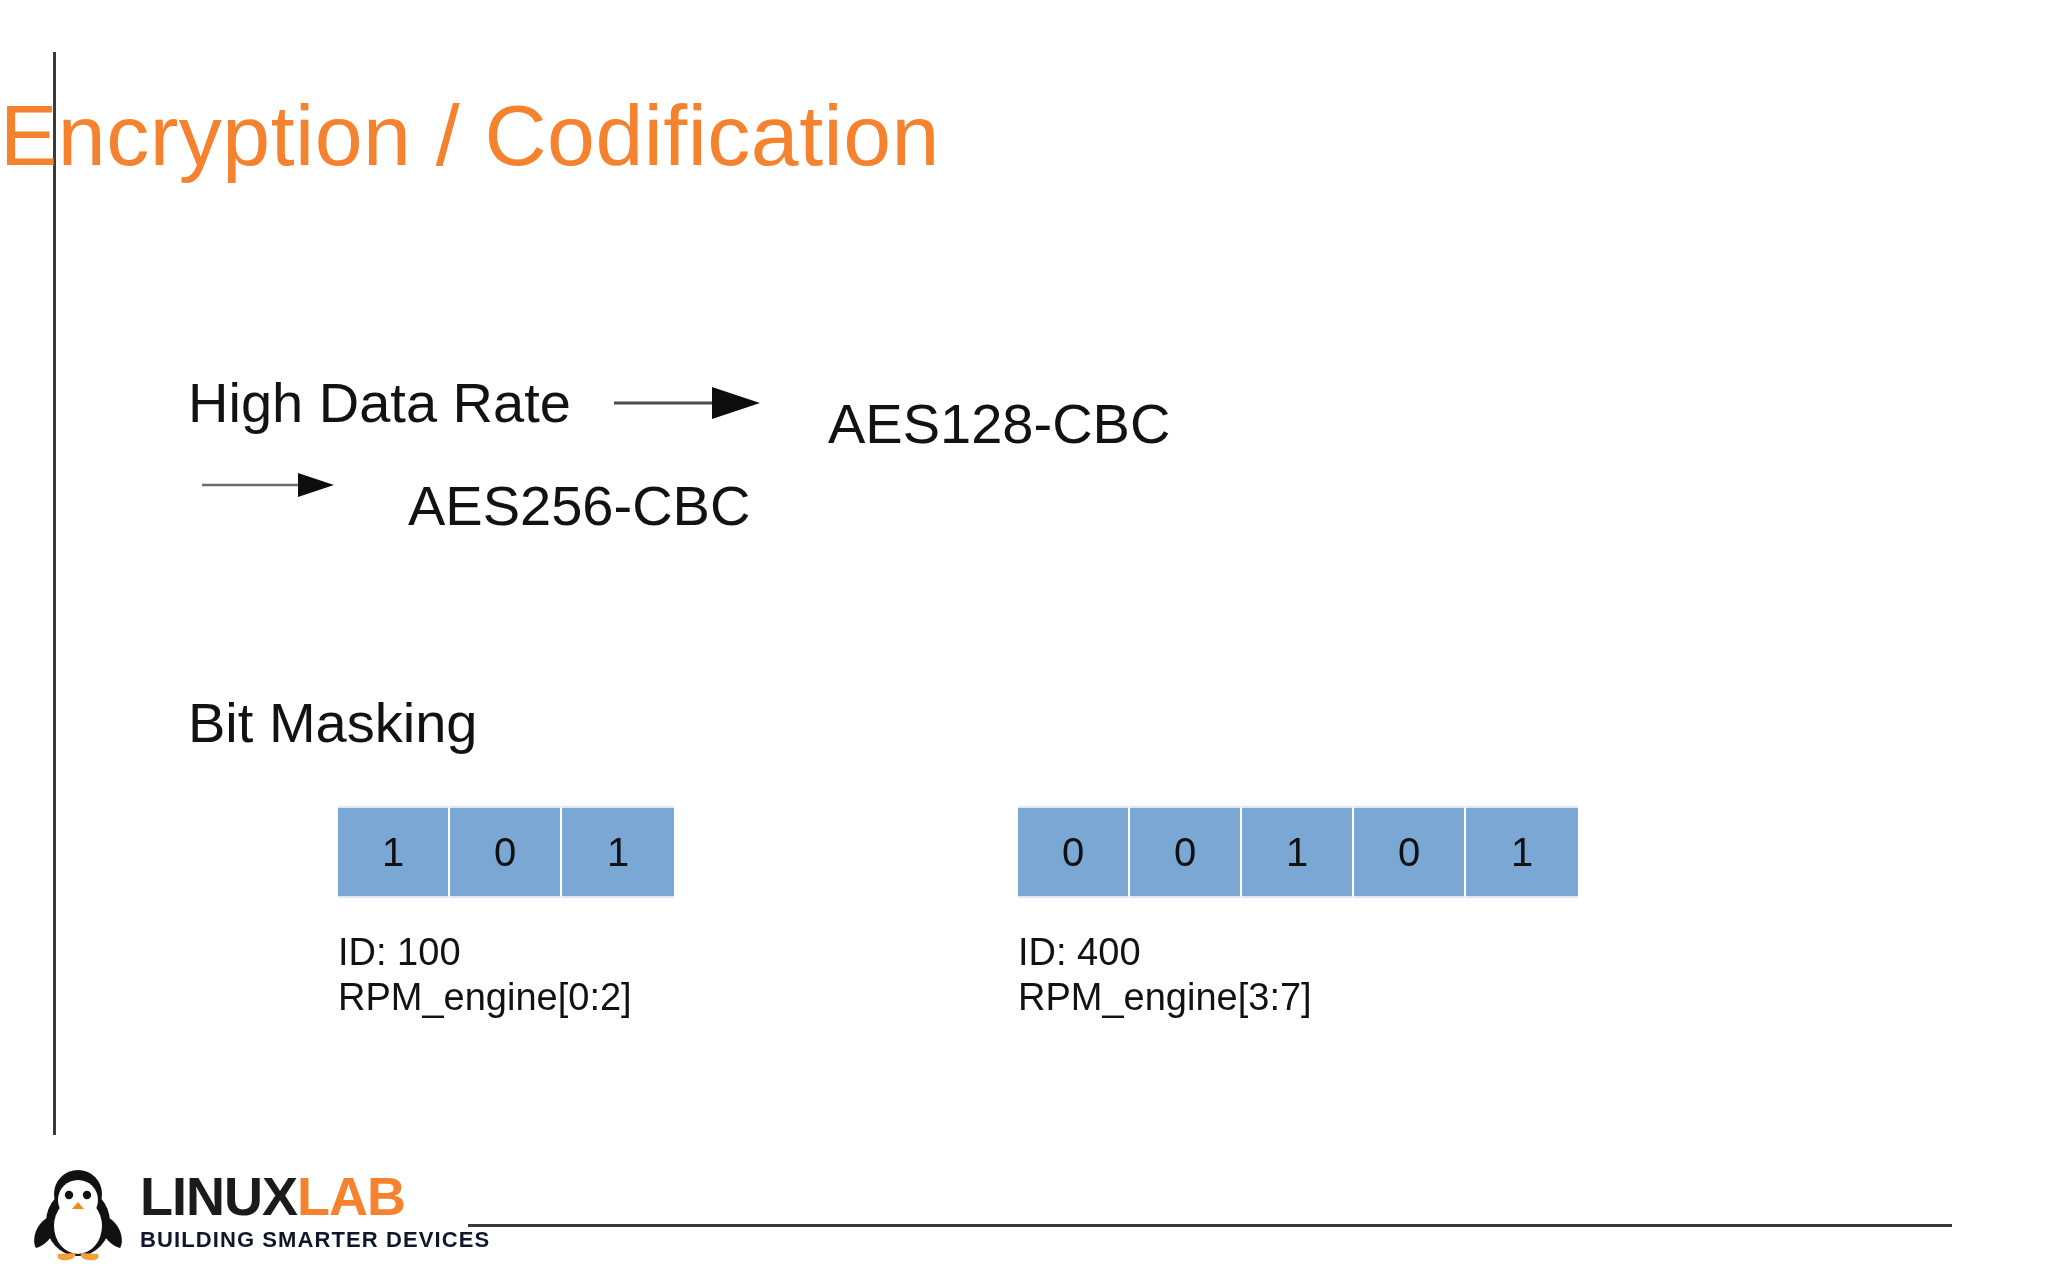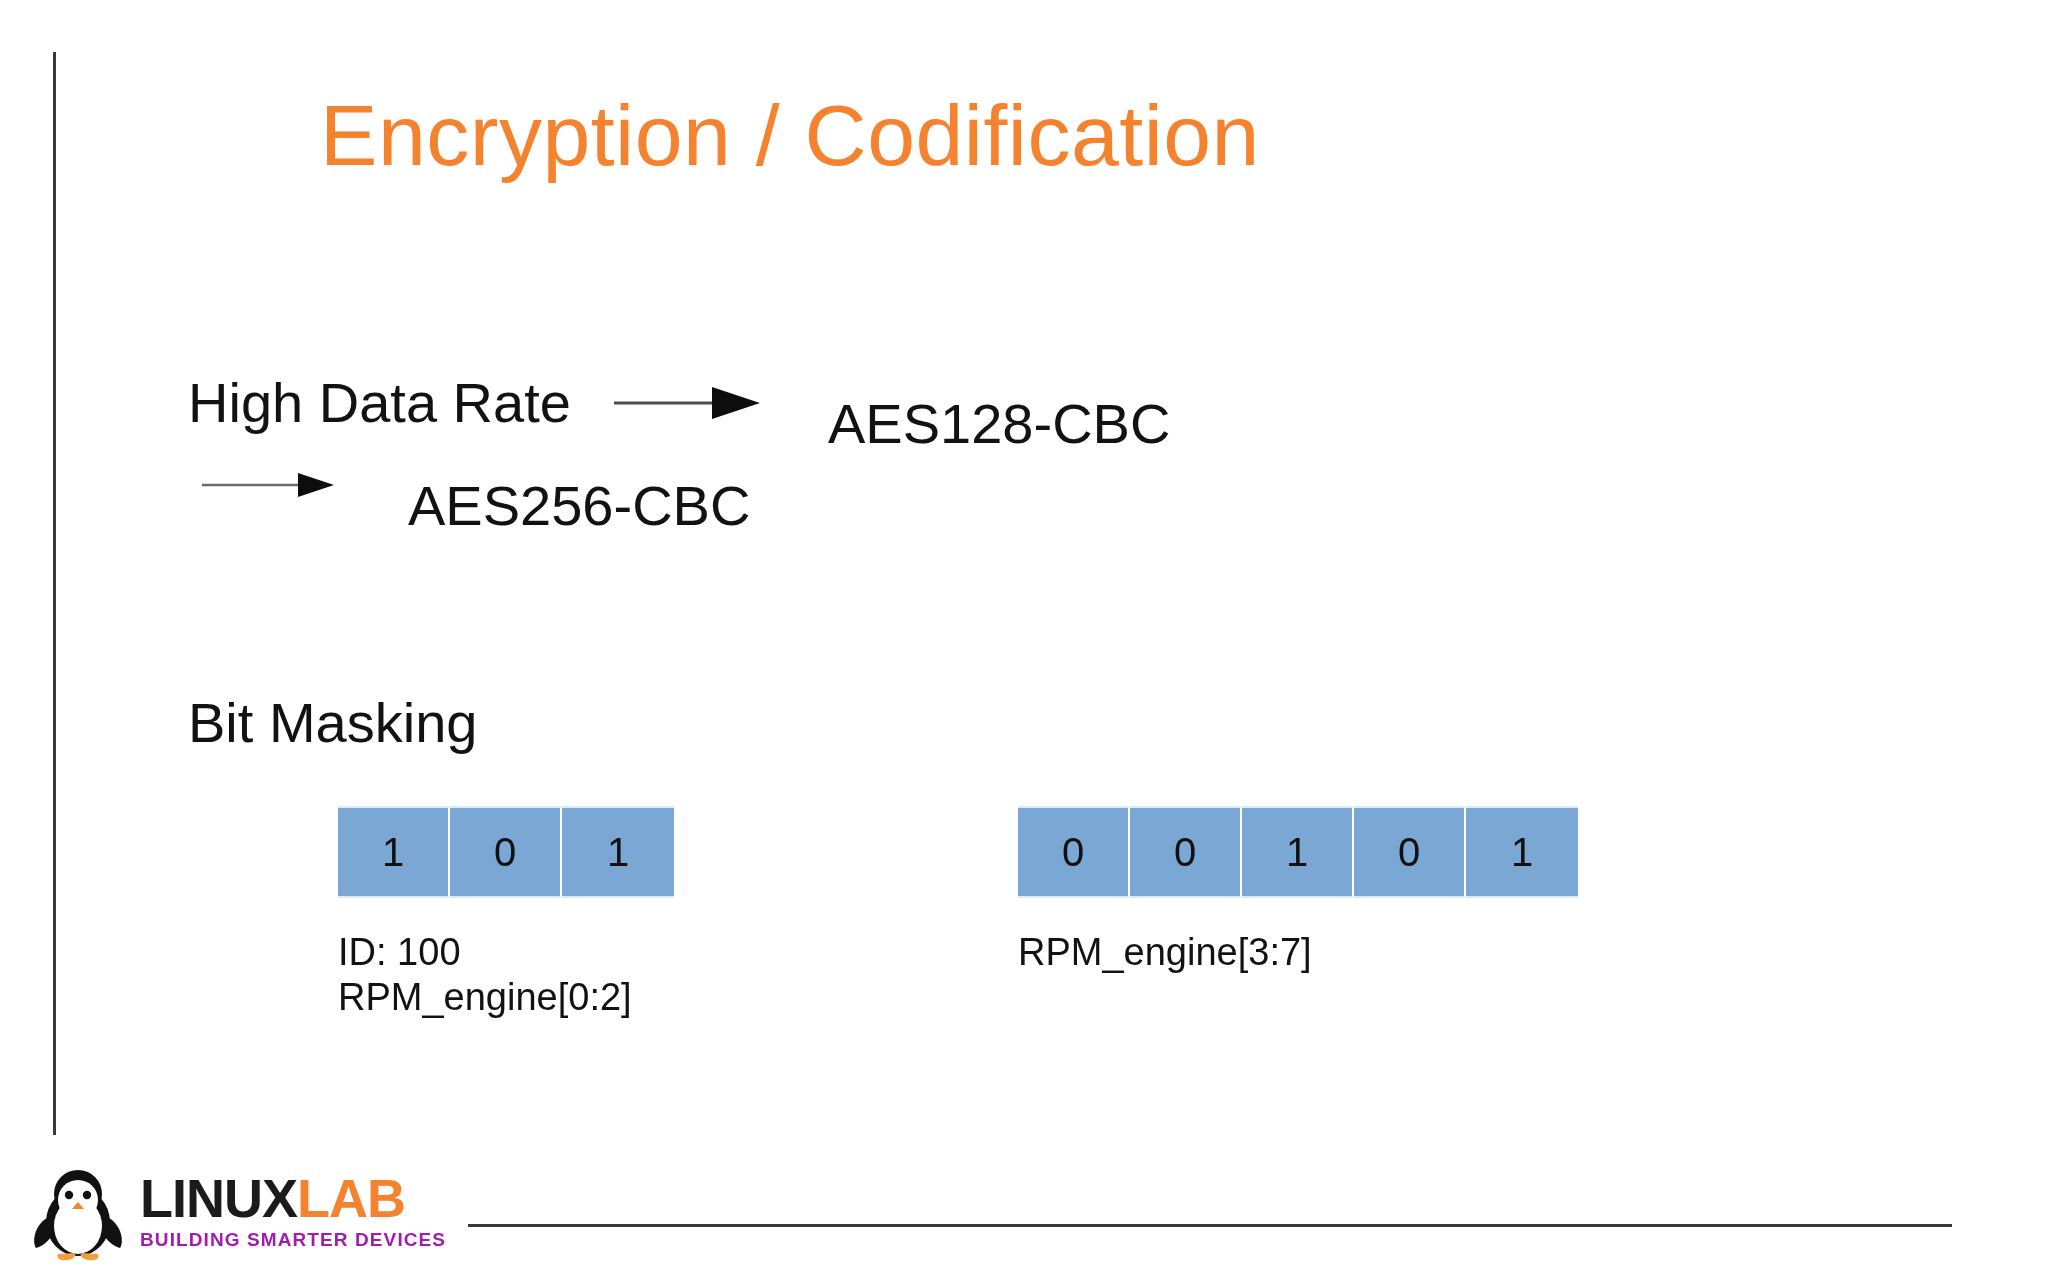--- a/index.html
+++ b/index.html
@@ -35,21 +35,20 @@
     height: 3px;
     background: #3a3a3a;
   }
 
   
   .title {
     position: absolute;
     left: 0;
     top: 86px;
     width: 1580px;
-    text-align: center;
     color: #f5822e;
     font-size: 86px;
     font-weight: 400;
     letter-spacing: 0.5px;
     white-space: nowrap;
     font-family: "Liberation Sans", sans-serif;
   }
 
   
   .map-rows {
@@ -153,23 +152,23 @@
   .logo-word {
     font-size: 54px;
     font-weight: bold;
     letter-spacing: -1px;
     line-height: 0.96;
     font-family: "Liberation Sans", sans-serif;
   }
   .logo-word .lw-linux { color: #1b1b1b; }
   .logo-word .lw-lab { color: #f5822e; }
   .logo-tagline {
-    font-size: 19px;
+    font-size: 22px;
     font-weight: bold;
-    color: #a21caf;
+    color: #0f172a;
     letter-spacing: 1.1px;
     margin-top: 4px;
     font-family: "Liberation Sans", sans-serif;
   }
 </style>
 </head>
 <body>
 
 <div class="slide">
 
@@ -218,20 +217,21 @@
 
   <div class="bit-group g1">
     <div class="bit-cells">
       <div class="bit-cell">0</div>
       <div class="bit-cell">0</div>
       <div class="bit-cell">1</div>
       <div class="bit-cell">0</div>
       <div class="bit-cell">1</div>
     </div>
     <div class="bit-caption">
+      <span class="cap-line">ID: 400</span>
       <span class="cap-line">RPM_engine[3:7]</span>
     </div>
   </div>
 
   <div class="logo">
     <svg class="penguin" viewBox="0 0 96 100">
       <ellipse cx="48" cy="60" rx="32" ry="34" fill="#111111"></ellipse>
       <ellipse cx="48" cy="32" rx="24" ry="24" fill="#111111"></ellipse>
       <path d="M17 56 C4 64 2 80 6 86 C14 84 22 76 26 66 Z" fill="#111111"></path>
       <path d="M79 56 C92 64 94 80 90 86 C82 84 74 76 70 66 Z" fill="#111111"></path>

